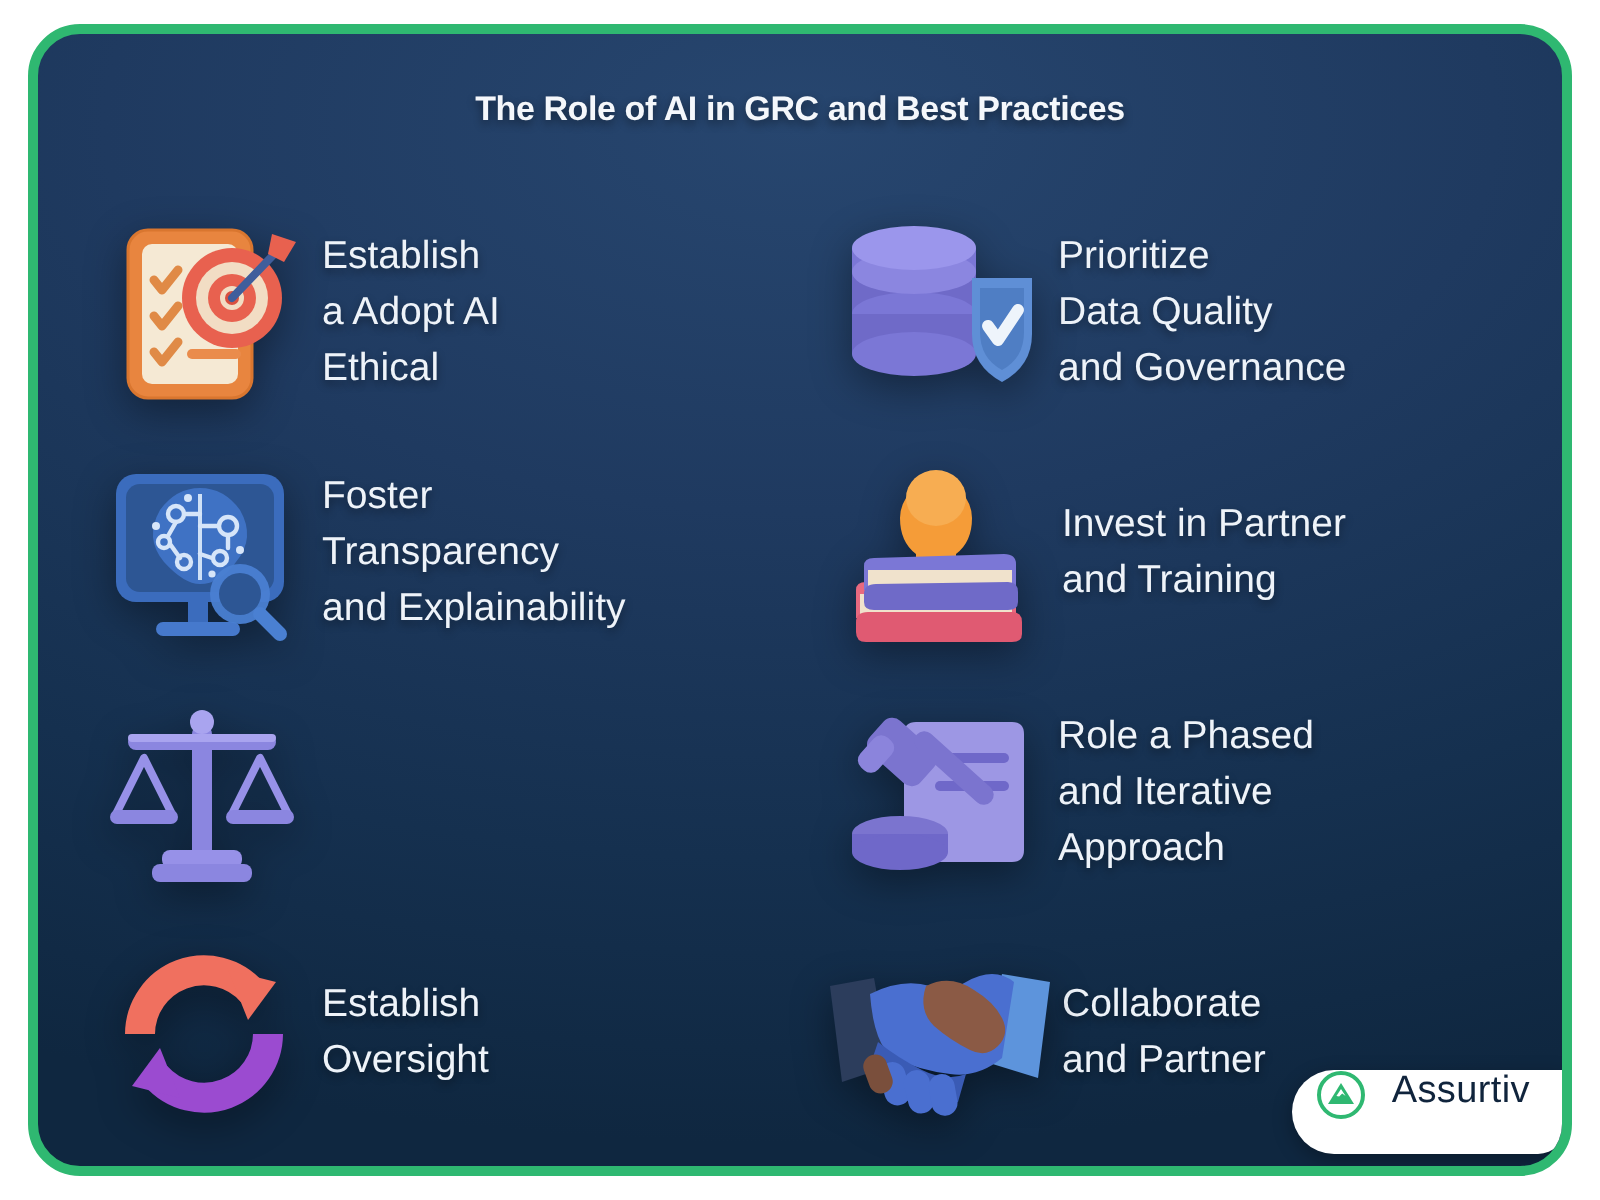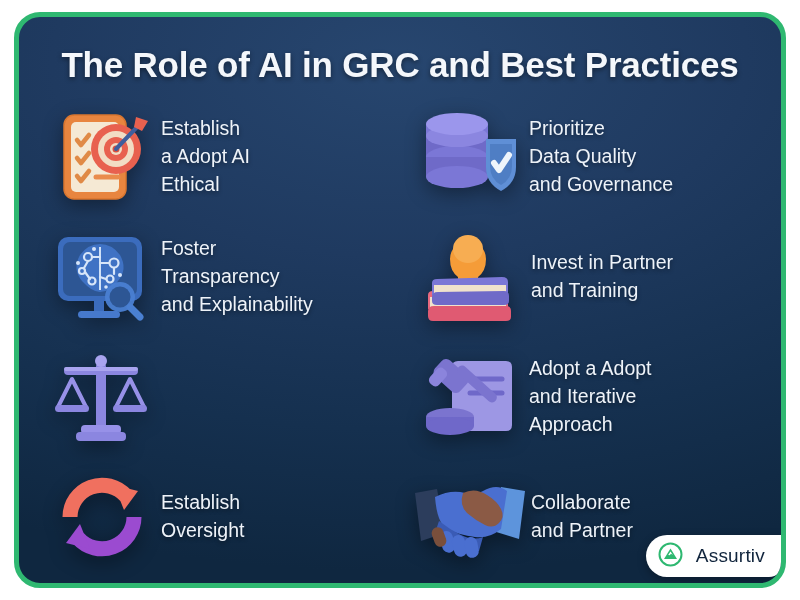--- a/index.html
+++ b/index.html
@@ -29,21 +29,21 @@
     overflow: hidden;
   }
 
   #page-title {
     position: absolute;
     left: 0;
     right: 0;
     top: 28px;
     text-align: center;
     color: #f4f7fb;
-    font-size: 35px;
+    font-size: 17px;
     font-weight: bold;
     letter-spacing: -0.2px;
     text-shadow: 0 2px 5px rgba(0,0,0,0.45);
     font-family: "Liberation Sans", sans-serif;
   }
 
   .column {
     position: absolute;
     top: 80px;
     width: 355px;
@@ -86,21 +86,21 @@
   
   #brand-badge {
     position: absolute;
     right: -2px;
     bottom: 6px;
     height: 42px;
     padding: 0 18px 0 12px;
     background: #ffffff;
     border-radius: 21px 0 14px 21px;
     display: flex;
-    align-items: center;
+    align-items: flex-start;
     gap: 13px;
     box-shadow: 0 3px 10px rgba(0,0,0,0.3);
   }
   #brand-badge .brand-name {
     color: #10243c;
     font-size: 19px;
     font-weight: normal;
     letter-spacing: 0.2px;
     font-family: "Liberation Sans", sans-serif;
   }
@@ -281,21 +281,21 @@
           </g>
           <rect x="16" y="20" width="34" height="22" rx="6" transform="rotate(42 33 31)" fill="#7b74cf"></rect>
           <rect x="14" y="22" width="12" height="20" rx="5" transform="rotate(42 20 32)" fill="#8b84dc"></rect>
           <rect x="34" y="34" width="50" height="10" rx="5" transform="rotate(42 59 39)" fill="#7b74cf"></rect>
           <ellipse cx="32" cy="72" rx="24" ry="9" fill="#7b74cf"></ellipse>
           <rect x="8" y="72" width="48" height="9" fill="#6f68c9"></rect>
           <ellipse cx="32" cy="81" rx="24" ry="9" fill="#6f68c9"></ellipse>
         </svg>
       </div>
       <div class="item-label">
-        <div>Adopt a Adopt</div>
+        <div>Role a Phased</div>
         <div>and Iterative</div>
         <div>Approach</div>
       </div>
     </div>
 
     <div class="practice-item">
       <div class="item-icon">
         <svg width="110" height="104" viewBox="0 0 110 104">
           <path d="M0 28 L22 24 L30 68 L6 76 Z" fill="#2c3d5c"></path>
           <path d="M110 26 L86 22 L78 66 L104 74 Z" fill="#5d94dc"></path>

